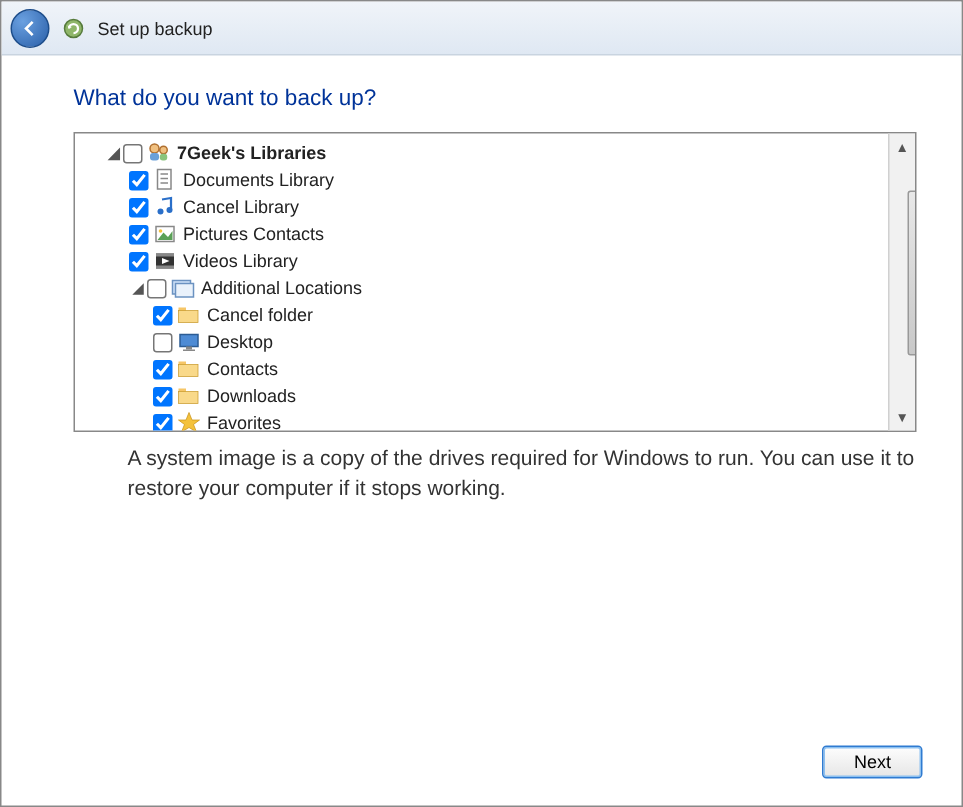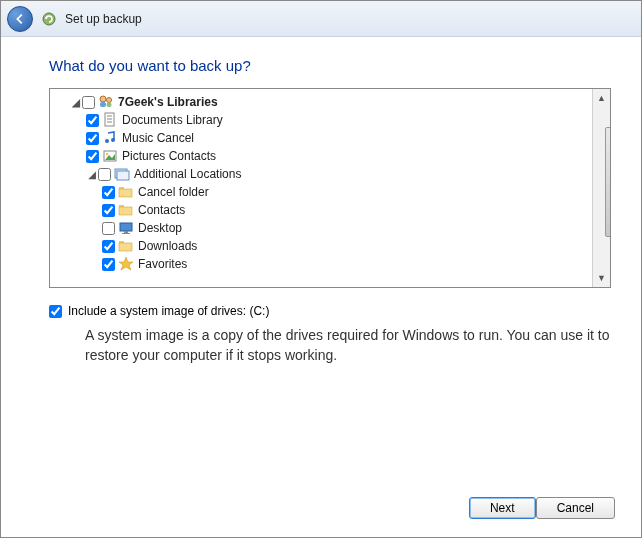--- a/index.html
+++ b/index.html
@@ -83,33 +83,43 @@
         <span>Documents Library</span>
       </div>
 
       <div class="node ind2">
         <input type="checkbox" checked="" style="">
         <svg class="ico" viewBox="0 0 16 16">
             <path d="M6 3 L12 2 V10" stroke="#2a6fc9" fill="none" stroke-width="1.5"></path>
             <circle cx="5" cy="11" r="2" fill="#2a6fc9"></circle>
             <circle cx="11" cy="10" r="2" fill="#2a6fc9"></circle>
           </svg>
-        <span>Music Cancel</span>
+        <span>Cancel Library</span>
       </div>
 
       <div class="node ind2">
         <input type="checkbox" checked="" style="">
         <svg class="ico" viewBox="0 0 16 16">
             <rect x="2" y="3" width="12" height="10" fill="#fff" stroke="#888"></rect>
             <polygon points="3,12 7,7 10,10 13,6 13,12" fill="#5aa057"></polygon>
             <circle cx="5" cy="6" r="1.2" fill="#f4c23c"></circle>
           </svg>
         <span>Pictures Contacts</span>
       </div>
 
+      <div class="node ind2">
+        <input type="checkbox" checked="" style="">
+        <svg class="ico" viewBox="0 0 16 16">
+            <rect x="2" y="3" width="12" height="10" fill="#333"></rect>
+            <rect x="2" y="3" width="12" height="2" fill="#888"></rect>
+            <rect x="2" y="11" width="12" height="2" fill="#888"></rect>
+            <polygon points="6,6 11,8 6,10" fill="#fff"></polygon>
+          </svg>
+        <span>Videos Library</span>
+      </div>
 
       <div class="node ind2">
         <span class="expander">◢</span>
         <input type="checkbox" style="">
         <svg class="ico folder-svg" viewBox="0 0 16 16">
             <rect x="1" y="3" width="12" height="9" fill="#cfe2f8" stroke="#6b92c1"></rect>
             <rect x="3" y="5" width="12" height="9" fill="#eaf2fb" stroke="#6b92c1"></rect>
           </svg>
         <span>Additional Locations</span>
       </div>
@@ -117,36 +127,36 @@
       <div class="node ind3">
         <input type="checkbox" checked="" style="">
         <svg class="ico folder-svg" viewBox="0 0 16 16">
             <rect class="tab" x="1" y="3" width="5" height="3"></rect>
             <rect class="body" x="1" y="5" width="13" height="8"></rect>
           </svg>
         <span>Cancel folder</span>
       </div>
 
       <div class="node ind3">
-        <input type="checkbox" checked="" style="">
-        <svg class="ico folder-svg" viewBox="0 0 16 16">
-            <rect class="tab" x="1" y="3" width="5" height="3"></rect>
-            <rect class="body" x="1" y="5" width="13" height="8"></rect>
-          </svg>
-        <span>Contacts</span>
-      </div>
-
-      <div class="node ind3">
         <input type="checkbox" style="">
         <svg class="ico" viewBox="0 0 16 16">
             <rect x="2" y="3" width="12" height="8" fill="#4e8bd4" stroke="#2c5c94"></rect>
             <rect x="6" y="11" width="4" height="2" fill="#888"></rect>
             <rect x="4" y="13" width="8" height="1" fill="#888"></rect>
           </svg>
         <span>Desktop</span>
+      </div>
+
+      <div class="node ind3">
+        <input type="checkbox" checked="" style="">
+        <svg class="ico folder-svg" viewBox="0 0 16 16">
+            <rect class="tab" x="1" y="3" width="5" height="3"></rect>
+            <rect class="body" x="1" y="5" width="13" height="8"></rect>
+          </svg>
+        <span>Contacts</span>
       </div>
 
       <div class="node ind3">
         <input type="checkbox" checked="" style="">
         <svg class="ico folder-svg" viewBox="0 0 16 16">
             <rect class="tab" x="1" y="3" width="5" height="3"></rect>
             <rect class="body" x="1" y="5" width="13" height="8"></rect>
           </svg>
         <span>Downloads</span>
       </div>
@@ -162,23 +172,18 @@
     </div>
     <div class="scrollbar">
       <div class="sb-arrow">▲</div>
       <div class="sb-track">
           <div class="sb-thumb"></div>
         </div>
       <div class="sb-arrow">▼</div>
     </div>
   </div>
 
-  <div class="sys-row">
-    <input type="checkbox" checked="" style="">
-    <span>Include a system image of drives: (C:)</span>
-  </div>
   <p class="sys-desc">A system image is a copy of the drives required for Windows to run. You can use it to restore your computer if it stops working.</p>
 </div>
 
 <div class="footer">
   <button class="btn primary">Next</button>
-  <button class="btn">Cancel</button>
 </div>
 
 </body></html>

